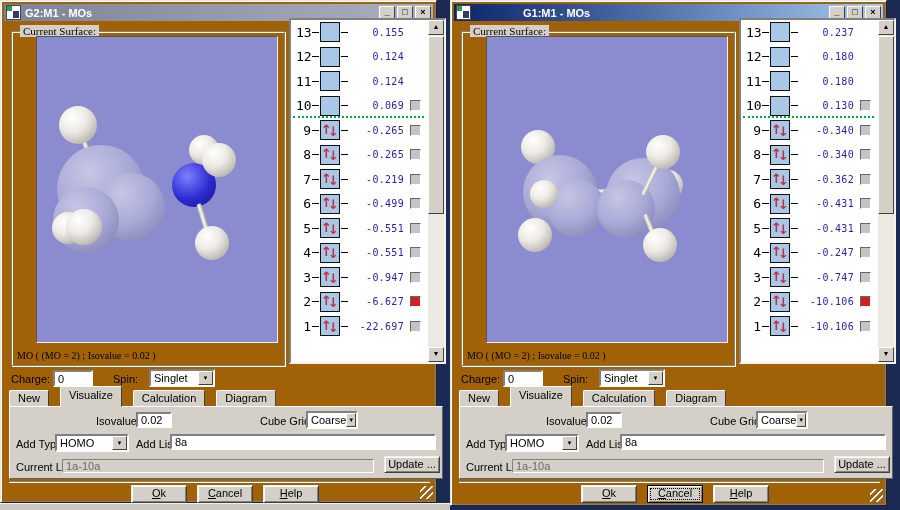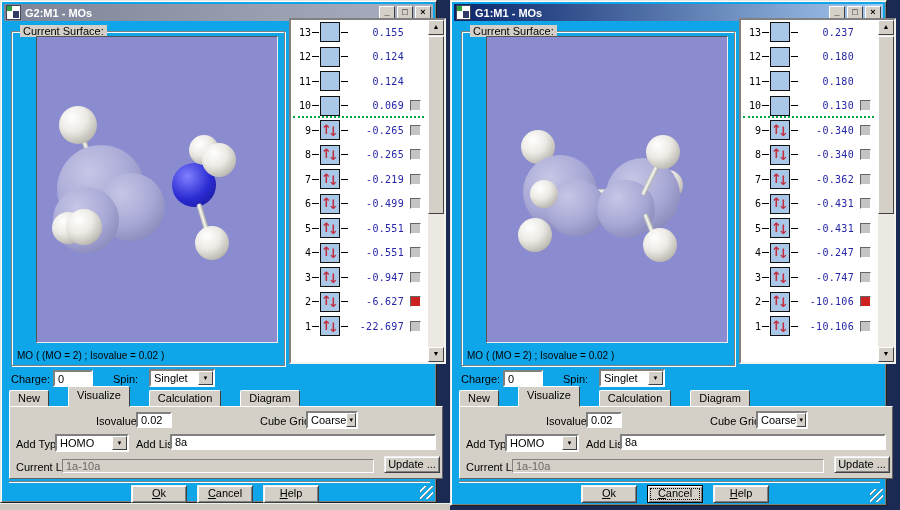--- a/index.html
+++ b/index.html
@@ -1,37 +1,37 @@
 <!DOCTYPE html>
 <html><head>
 <meta charset="utf-8">
 <style>
   html,body{margin:0;padding:0;}
   body{width:900px;height:510px;position:relative;overflow:hidden;background:#1b2a52;
        font-family:"Liberation Sans",sans-serif;font-size:11px;color:#000;}
-  .win{position:absolute;top:0;width:437px;background:#0ea5e9;
+  .win{position:absolute;top:0;width:437px;background:#a16207;
        border:1px solid;border-color:#e8e8e4 #202020 #202020 #e8e8e4;
        box-shadow:inset 1px 1px 0 #ffffff, inset -1px -1px 0 #808080;box-sizing:border-box;}
   #win0{left:0;height:503px;}
   #win1{left:450px;height:506px;}
   #strip0{position:absolute;left:0;top:503px;width:450px;height:7px;background:#ccc8c0;border-top:1px solid #f2f0ea;}
 
   .titlebar{position:absolute;left:3px;top:3px;right:3px;height:17px;display:flex;align-items:center;padding:0 2px;box-sizing:border-box;}
-  .tb-active{background:linear-gradient(to right,#0a246a,#a6caf0);}
+  .tb-active{background:linear-gradient(to right,#0a246a,#a6caf0);gap:48px;}
   .tb-inactive{background:linear-gradient(to right,#7e8497,#aab0bf);}
   .app-icon{width:13px;height:13px;background:#fff;border:1px solid #445;position:relative;flex:0 0 auto;}
   .app-icon::before{content:"";position:absolute;left:0;top:0;width:5px;height:5px;background:#2f9e3f;}
   .app-icon::after{content:"";position:absolute;right:1px;bottom:1px;width:6px;height:7px;background:#323a66;}
   .tb-title{color:#fff;font-weight:bold;font-size:11px;margin-left:4px;flex:1;white-space:nowrap;overflow:hidden;}
   .tb-btns{display:flex;gap:2px;flex:0 0 auto;}
   .tb-btn{width:16px;height:14px;background:#d4d0c8;border:1px solid;border-color:#fff #404040 #404040 #fff;
           font-size:9px;line-height:11px;text-align:center;font-weight:bold;color:#000;box-sizing:border-box;}
 
   .surface-group{position:absolute;left:10px;top:30px;width:272px;height:333px;
-      border:1px solid #808080;box-shadow:inset 1px 1px 0 #fff,1px 1px 0 #fff;}
+      border:1px solid #808080;box-shadow:inset 1px 1px 0 #fff,1px 1px 0 #fff;font-family:Liberation Serif, serif;}
   .group-label{position:absolute;top:-7px;left:8px;background:#d4d0c8;padding:0 3px;font-size:11px;}
   .viewport{position:absolute;left:24px;top:4px;width:240px;height:305px;background:#8b8bd0;
       border:1px solid;border-color:#555 #eee #eee #555;overflow:hidden;}
   .viewport-caption{position:absolute;left:5px;bottom:4px;font-size:10px;color:#000;}
 
   .sph{position:absolute;border-radius:50%;}
   .h{background:radial-gradient(circle at 35% 30%,#ffffff,#eceae4 40%,#bcbab2 75%,#908e86);}
   .p{background:radial-gradient(circle at 36% 30%,#c6c6e6,#a8a8d6 50%,#8a8abc 80%,#7c7cac);}
   .n{background:radial-gradient(circle at 35% 30%,#8080ff,#2a2ad2 55%,#141488);}
   .bond{position:absolute;width:5px;border-radius:2px;background:linear-gradient(to right,#bcbcb4,#f8f8f4 45%,#a8a8a0);}
@@ -61,21 +61,21 @@
   .rc2b{left:110px;top:143px;width:58px;height:58px;}
   .rb2{left:163px;top:116px;height:44px;transform:rotate(26deg);}
   .rh3{left:159px;top:98px;width:34px;height:34px;}
   .rb3{left:162px;top:176px;height:34px;transform:rotate(-22deg);}
   .rh4{left:156px;top:191px;width:34px;height:34px;}
 
   .mo-panel{position:absolute;left:288px;top:17px;width:157px;height:346px;background:#fff;
       border:2px solid;border-color:#808080 #f4f2ee #f4f2ee #808080;box-sizing:border-box;}
   .mo-rows{position:absolute;left:2px;top:2px;bottom:2px;right:18px;overflow:hidden;}
   .mo-row{position:absolute;left:3px;height:24px;display:flex;align-items:center;width:133px;}
-  .mo-num{width:15px;text-align:right;font-family:"DejaVu Sans Mono",monospace;font-size:10px;color:#000;}
+  .mo-num{width:15px;text-align:right;font-family:"DejaVu Sans Mono",monospace;font-size:13px;color:#000;}
   .mo-line{width:7px;height:1px;background:#000;margin:0 1px;flex:0 0 auto;}
   .mo-box{width:18px;height:18px;background:#a9c7e7;border:1px solid #111;display:flex;
       justify-content:center;align-items:center;box-sizing:content-box;flex:0 0 auto;}
   .mo-box .up,.mo-box .dn{font-size:13px;line-height:1;color:#c03040;font-weight:bold;font-family:"DejaVu Sans",sans-serif;}
   .mo-box .up{margin-right:-2px;transform:translateY(-1px);}
   .mo-box .dn{margin-left:-2px;transform:translateY(1px);}
   .mo-val{width:55px;text-align:right;font-family:"DejaVu Sans Mono",monospace;font-size:10px;color:#2525a8;letter-spacing:.3px;}
   .mo-chk{width:9px;height:9px;margin-left:6px;background:#c4c4c4;border:1px solid;border-color:#666 #fff #fff #666;flex:0 0 auto;}
   .mo-chk.red{background:#cc2222;}
   .mo-sep{position:absolute;left:0;width:135px;border-top:2px dotted #00a844;}
@@ -92,21 +92,21 @@
   input.field{outline:none;}
   .field.dim{background:#d4d0c8;color:#6a6a6a;border:1px solid;border-color:#808080 #fff #fff #808080;}
   .fake-select{position:absolute;height:18px;background:#fff;border:2px solid;border-color:#808080 #fff #fff #808080;
       display:flex;align-items:center;box-sizing:border-box;}
   .fs-text{flex:1;font-size:11px;padding-left:3px;white-space:nowrap;}
   .fs-btn{width:15px;height:100%;background:#d4d0c8;border:1px solid;border-color:#fff #404040 #404040 #fff;
       display:flex;align-items:center;justify-content:center;font-size:6px;color:#000;box-sizing:border-box;}
 
   .tabbar{position:absolute;left:8px;top:389px;height:17px;display:flex;align-items:flex-end;}
   .tab{height:15px;padding:0 8px;font-size:11px;background:#d4d0c8;line-height:15px;
-      border:1px solid;border-color:#fff #404040 #d4d0c8 #fff;border-top-left-radius:2px;border-top-right-radius:2px;margin-right:19px;}
+      border:1px solid;border-color:#fff #404040 #d4d0c8 #fff;border-top-left-radius:2px;border-top-right-radius:2px;margin-right:11px;}
   .tab.active{height:19px;line-height:17px;position:relative;z-index:3;border-bottom:1px solid #d4d0c8;}
   .tab-panel{position:absolute;left:8px;top:405px;width:434px;height:73px;background:#d4d0c8;
       border:1px solid;border-color:#fff #606060 #606060 #fff;box-sizing:border-box;}
 
   .divider{position:absolute;left:8px;right:6px;top:480px;border-top:1px solid #808080;border-bottom:1px solid #fff;}
   .btn{position:absolute;top:484px;width:56px;height:18px;background:#d4d0c8;text-align:center;line-height:15px;
       border:1px solid;border-color:#f0f0f0 #404040 #404040 #f0f0f0;
       box-shadow:inset 1px 1px 0 #fff, inset -1px -1px 0 #808080;font-size:11px;box-sizing:border-box;}
   .btn-ok{left:130px;} .btn-cancel{left:196px;} .btn-help{left:262px;}
   .btn.small{position:absolute;font-size:11px;}

